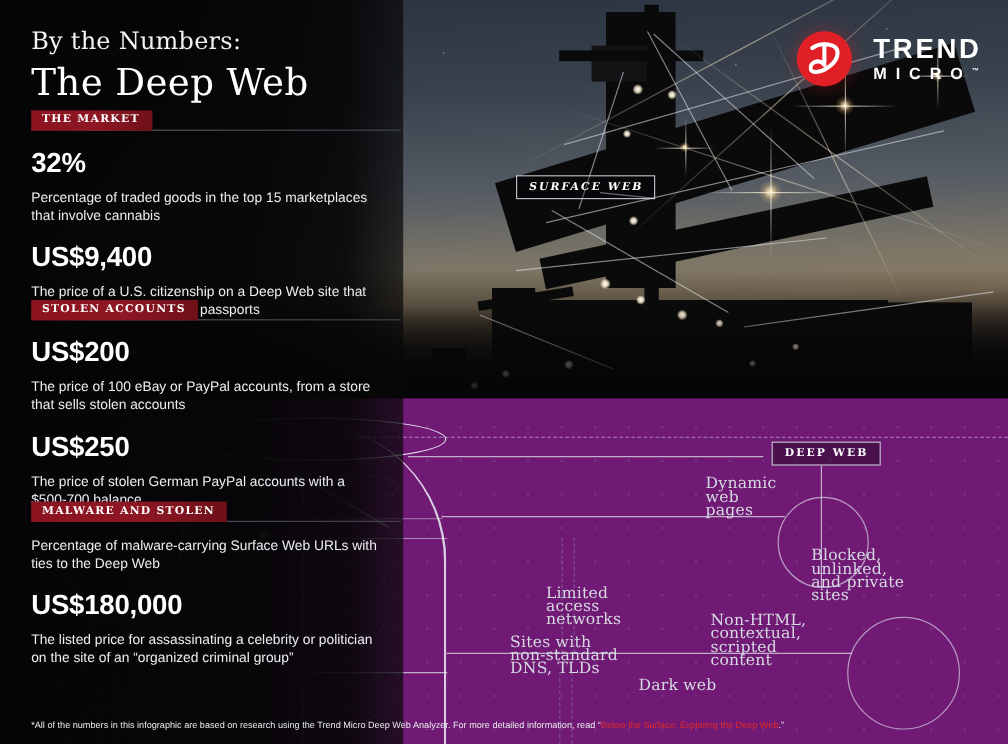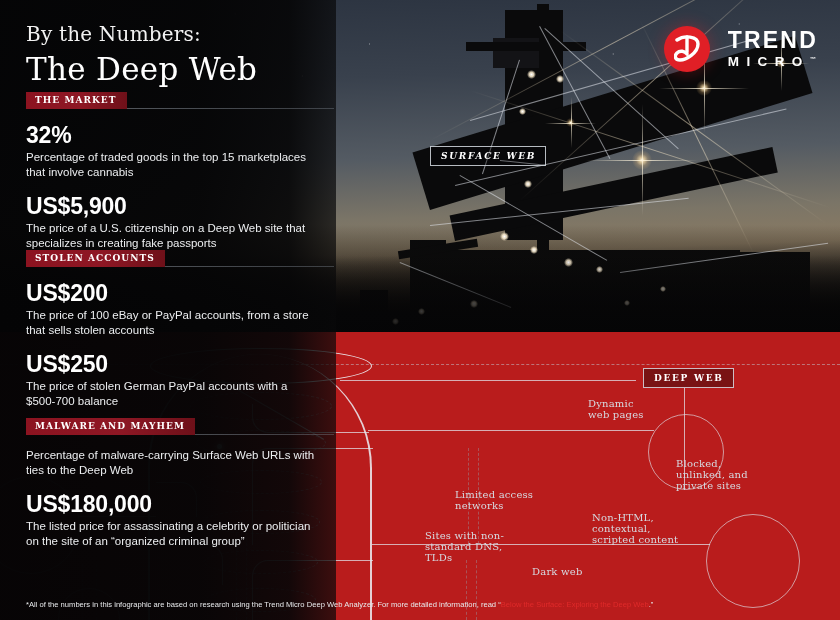--- a/index.html
+++ b/index.html
@@ -37,33 +37,33 @@
   .lamp{position:absolute;border-radius:50%;background:radial-gradient(circle,#fff 0%,rgba(255,240,210,.85) 35%,rgba(255,220,160,0) 72%);}
   .wire{position:absolute;background:rgba(228,232,238,.55);transform-origin:0 0;height:1px;}
   .photo-fade{position:absolute;left:0;right:0;bottom:0;height:90px;
               background:linear-gradient(180deg,rgba(5,5,6,0),rgba(5,5,6,.75) 55%,#050506 100%);}
 
   
   .leftveil{position:absolute;left:0;top:0;width:336px;height:620px;
             background:linear-gradient(90deg,rgba(4,4,5,.985) 0%,rgba(5,5,6,.975) 60%,rgba(6,6,7,.93) 86%,rgba(8,8,9,.70) 100%);}
 
   
-  .diagram{position:absolute;left:0;top:332px;width:840px;height:288px;background:#b91c1c;}
+  .diagram{position:absolute;left:0;top:332px;width:840px;height:288px;background:#701a75;}
   .dotgrid{position:absolute;inset:0;opacity:.5;
      background-image:radial-gradient(rgba(168,178,190,.40) .6px,transparent .7px);
      background-size:28px 28px;background-position:6px 10px;}
   .dashline{position:absolute;height:0;border-top:1px dashed rgba(196,204,214,.5);}
   .vdash{position:absolute;width:0;border-left:1px dashed rgba(150,160,172,.42);}
   .ellipse{position:absolute;border:1px dashed rgba(178,188,200,.45);border-radius:50%;}
   .ring{position:absolute;border:1px solid rgba(226,232,240,.62);border-radius:50%;}
   .funnelwall{position:absolute;border:1px solid rgba(236,240,246,.85);background:transparent;}
   .conn{position:absolute;border-color:rgba(226,232,240,.72);border-style:solid;}
   .node{position:absolute;width:5px;height:5px;border-radius:50%;background:#fff;box-shadow:0 0 5px 1px rgba(255,255,255,.75);}
 
-  .dlabel{position:absolute;font-family:"DejaVu Serif",serif;font-size:10px;
+  .dlabel{position:absolute;font-family:"DejaVu Serif",serif;font-size:13px;
           line-height:11px;color:#d6dbe2;letter-spacing:.2px;}
   .boxlabel{position:absolute;border:1px solid rgba(226,232,240,.8);
             padding:4px 9px 4px 10px;font-family:"DejaVu Serif",serif;
             font-size:9px;font-weight:bold;letter-spacing:1.7px;color:#fff;background:rgba(4,4,6,.35);}
 
   
   .content{position:absolute;left:0;top:0;width:336px;height:620px;}
   .title-wrap{position:absolute;left:26px;top:22px;}
   .t-small{font-family:"DejaVu Serif",serif;font-size:20px;color:#f2f2f2;letter-spacing:.2px;}
   .t-big{font-family:"DejaVu Serif",serif;font-size:31px;color:#fff;margin-top:5px;letter-spacing:.3px;font-weight:normal;}
@@ -71,21 +71,21 @@
   .section{position:absolute;left:26px;width:290px;}
   .badge-row{position:relative;height:17px;margin-bottom:13px;}
   .badge{position:absolute;left:0;top:0;height:17px;line-height:17px;
          padding:0 10px 0 9px;font-family:"DejaVu Serif",serif;font-weight:bold;
          font-size:9px;letter-spacing:1.05px;color:#fff;
          background:linear-gradient(90deg,#8c1320 0%,#8e1724 55%,#6e1019 100%);}
   .rule{position:absolute;left:0;right:-18px;top:16px;height:1px;
         background:linear-gradient(90deg,rgba(160,168,176,0) 0%,rgba(150,158,168,.55) 22%,rgba(120,128,138,.42) 100%);}
   .stat{margin-bottom:14px;}
   .stat-num{font-size:23px;font-weight:bold;letter-spacing:-.2px;color:#fff;line-height:26px;}
-  .stat-desc{font-size:11.5px;line-height:14.5px;color:#eceef0;margin-top:2px;}
+  .stat-desc{font-size:11.5px;line-height:14.5px;color:#eceef0;margin-top:10px;}
 
   .footer{position:absolute;left:26px;bottom:10px;width:800px;font-size:7.6px;
           line-height:11px;color:#e8eaec;}
   .footer .lnk{color:#e02a2a;}
 
   
   .logo{position:absolute;right:22px;top:26px;display:flex;align-items:center;}
   .logo-mark{width:46px;height:46px;border-radius:50%;background:#e01f26;position:relative;
              box-shadow:0 0 16px rgba(224,31,38,.35);}
   .logo-mark .sw{position:absolute;left:10px;top:8px;width:26px;height:30px;}
@@ -238,21 +238,21 @@
     <div class="section" style="top:92px;">
       <div class="badge-row">
         <div class="rule"></div>
         <div class="badge">THE MARKET</div>
       </div>
       <div class="stat">
         <div class="stat-num">32%</div>
         <div class="stat-desc">Percentage of traded goods in the top 15 marketplaces that involve cannabis</div>
       </div>
       <div class="stat">
-        <div class="stat-num">US$5,900</div>
+        <div class="stat-num">US$9,400</div>
         <div class="stat-desc">The price of a U.S. citizenship on a Deep Web site that specializes in creating fake passports</div>
       </div>
     </div>
 
     <div class="section" style="top:250px;">
       <div class="badge-row">
         <div class="rule"></div>
         <div class="badge">STOLEN ACCOUNTS</div>
       </div>
       <div class="stat">
@@ -261,21 +261,21 @@
       </div>
       <div class="stat">
         <div class="stat-num">US$250</div>
         <div class="stat-desc">The price of stolen German PayPal accounts with a $500-700 balance</div>
       </div>
     </div>
 
     <div class="section" style="top:418px;">
       <div class="badge-row">
         <div class="rule"></div>
-        <div class="badge">MALWARE AND MAYHEM</div>
+        <div class="badge">MALWARE AND STOLEN</div>
       </div>
       <div class="stat">
         <div class="stat-desc">Percentage of malware-carrying Surface Web URLs with ties to the Deep Web</div>
       </div>
       <div class="stat">
         <div class="stat-num">US$180,000</div>
         <div class="stat-desc">The listed price for assassinating a celebrity or politician on the site of an “organized criminal group”</div>
       </div>
     </div>
   </div>

